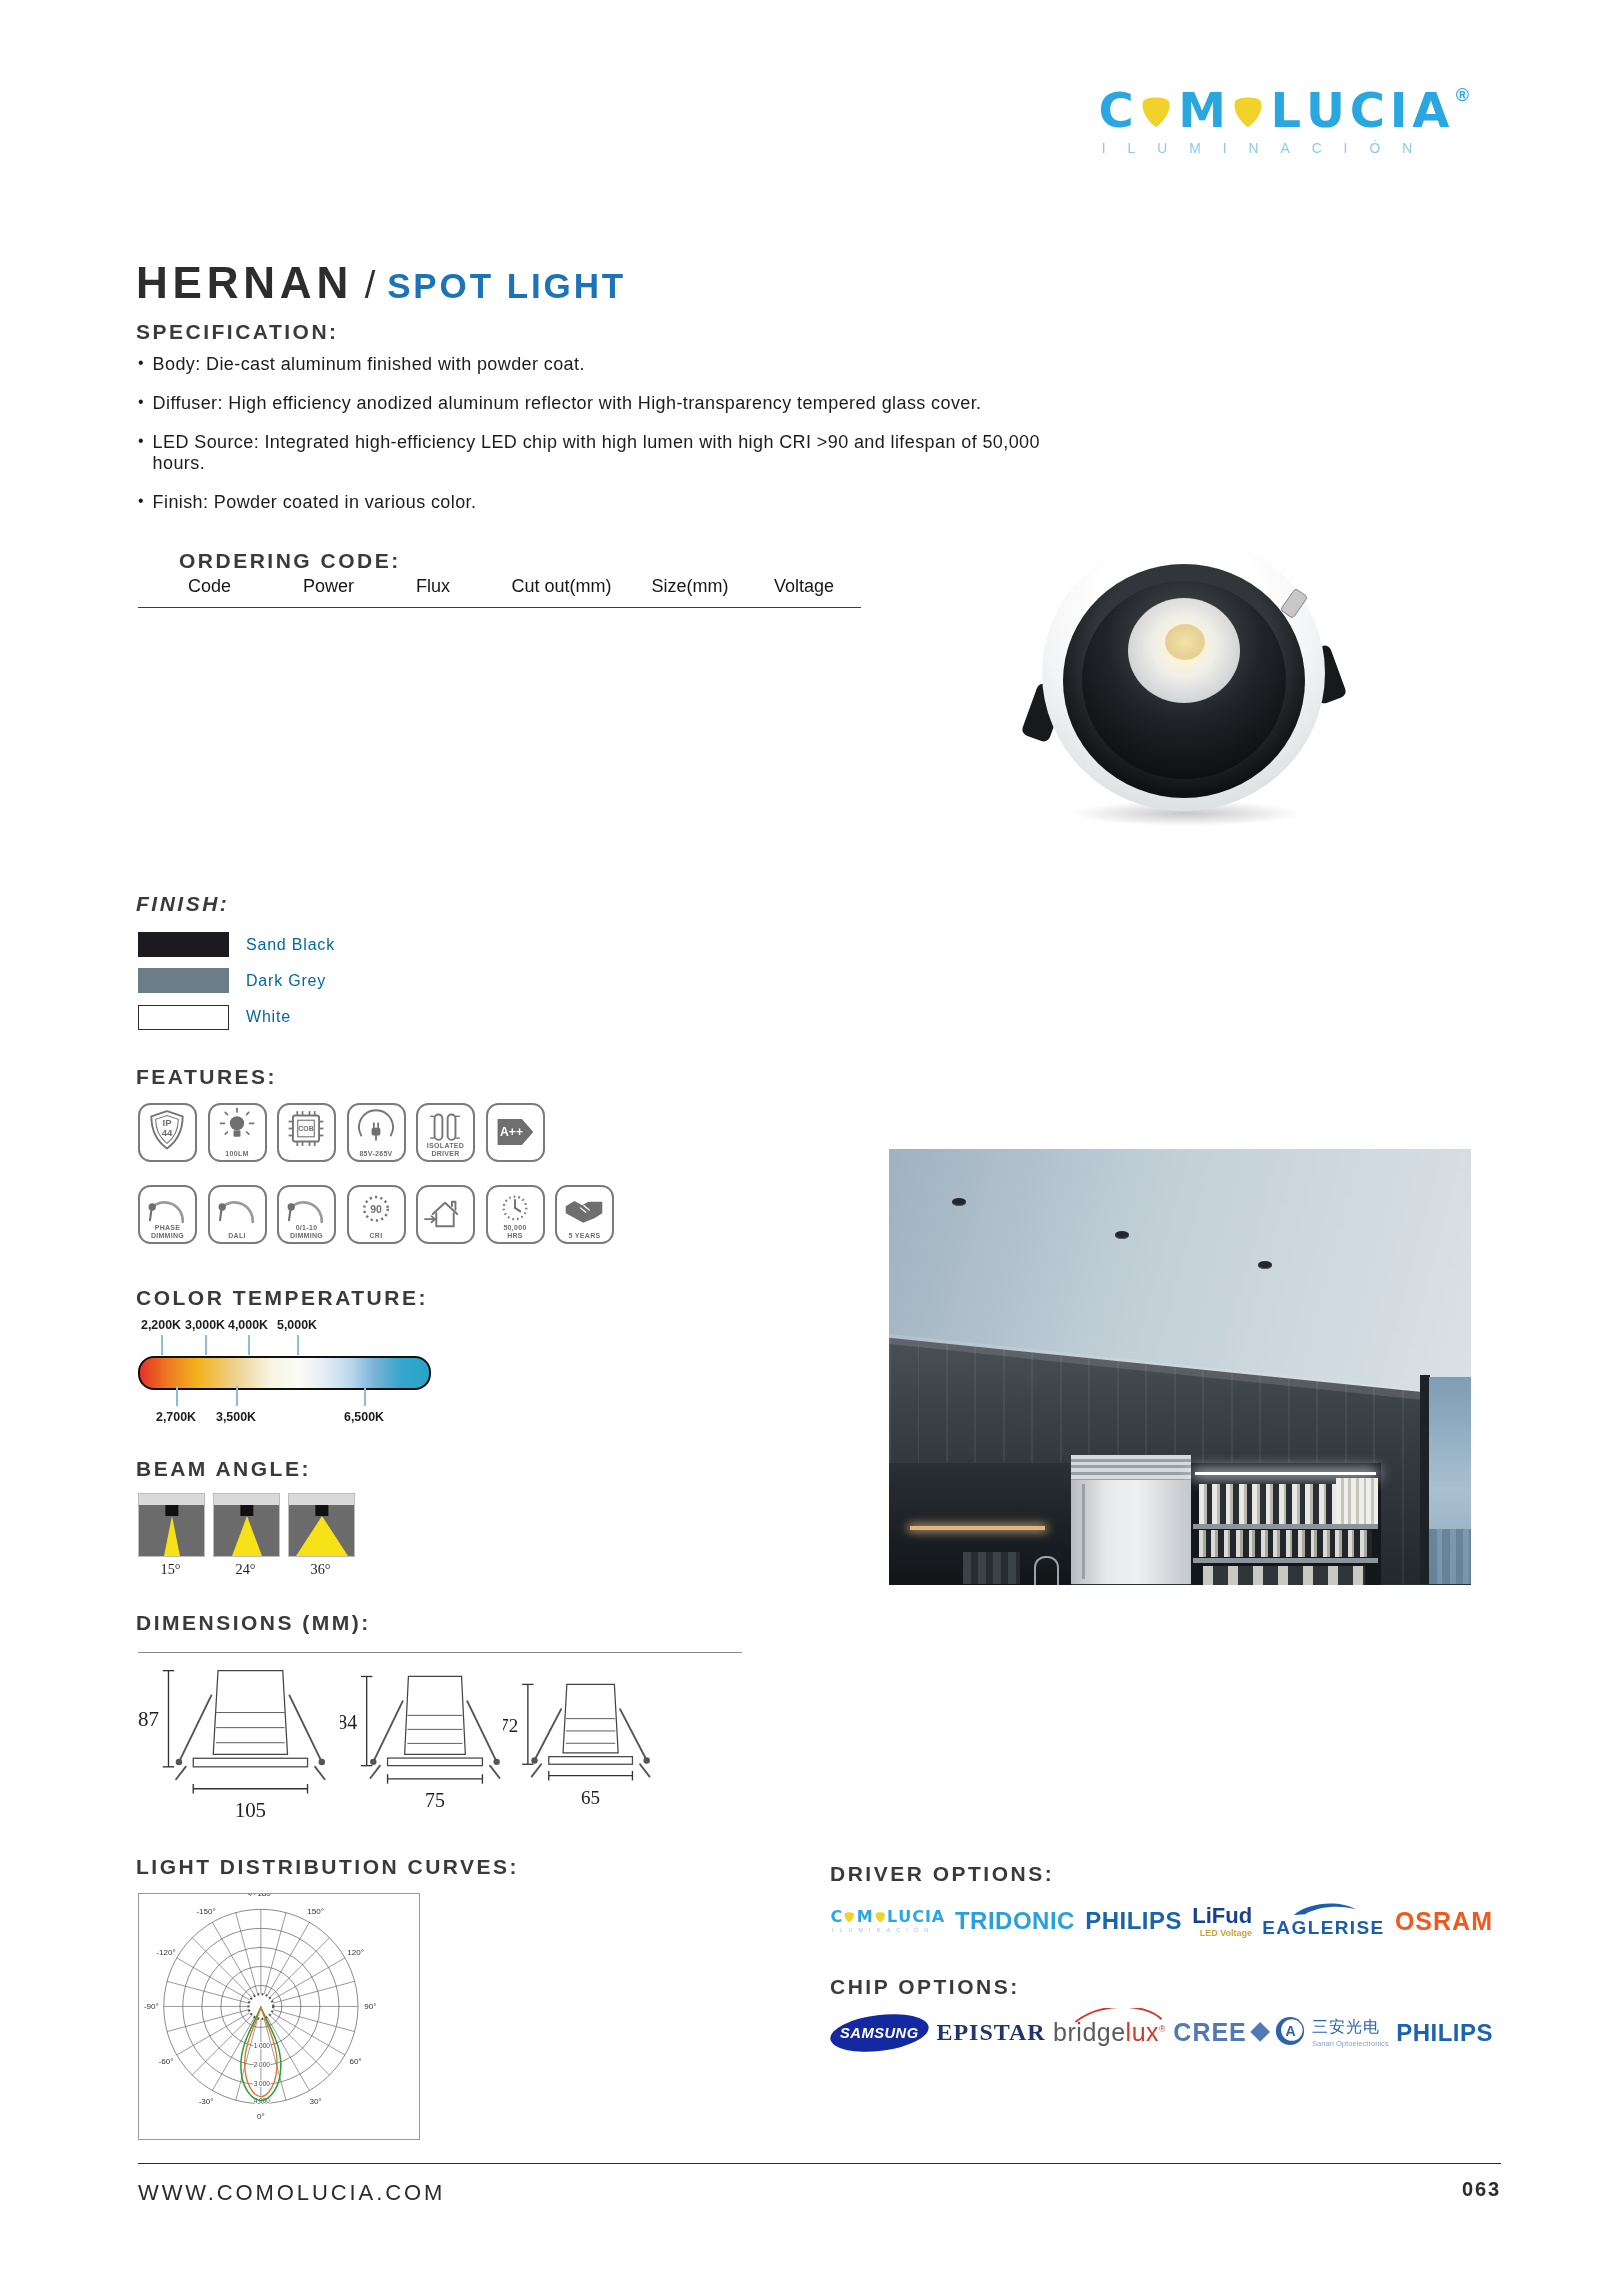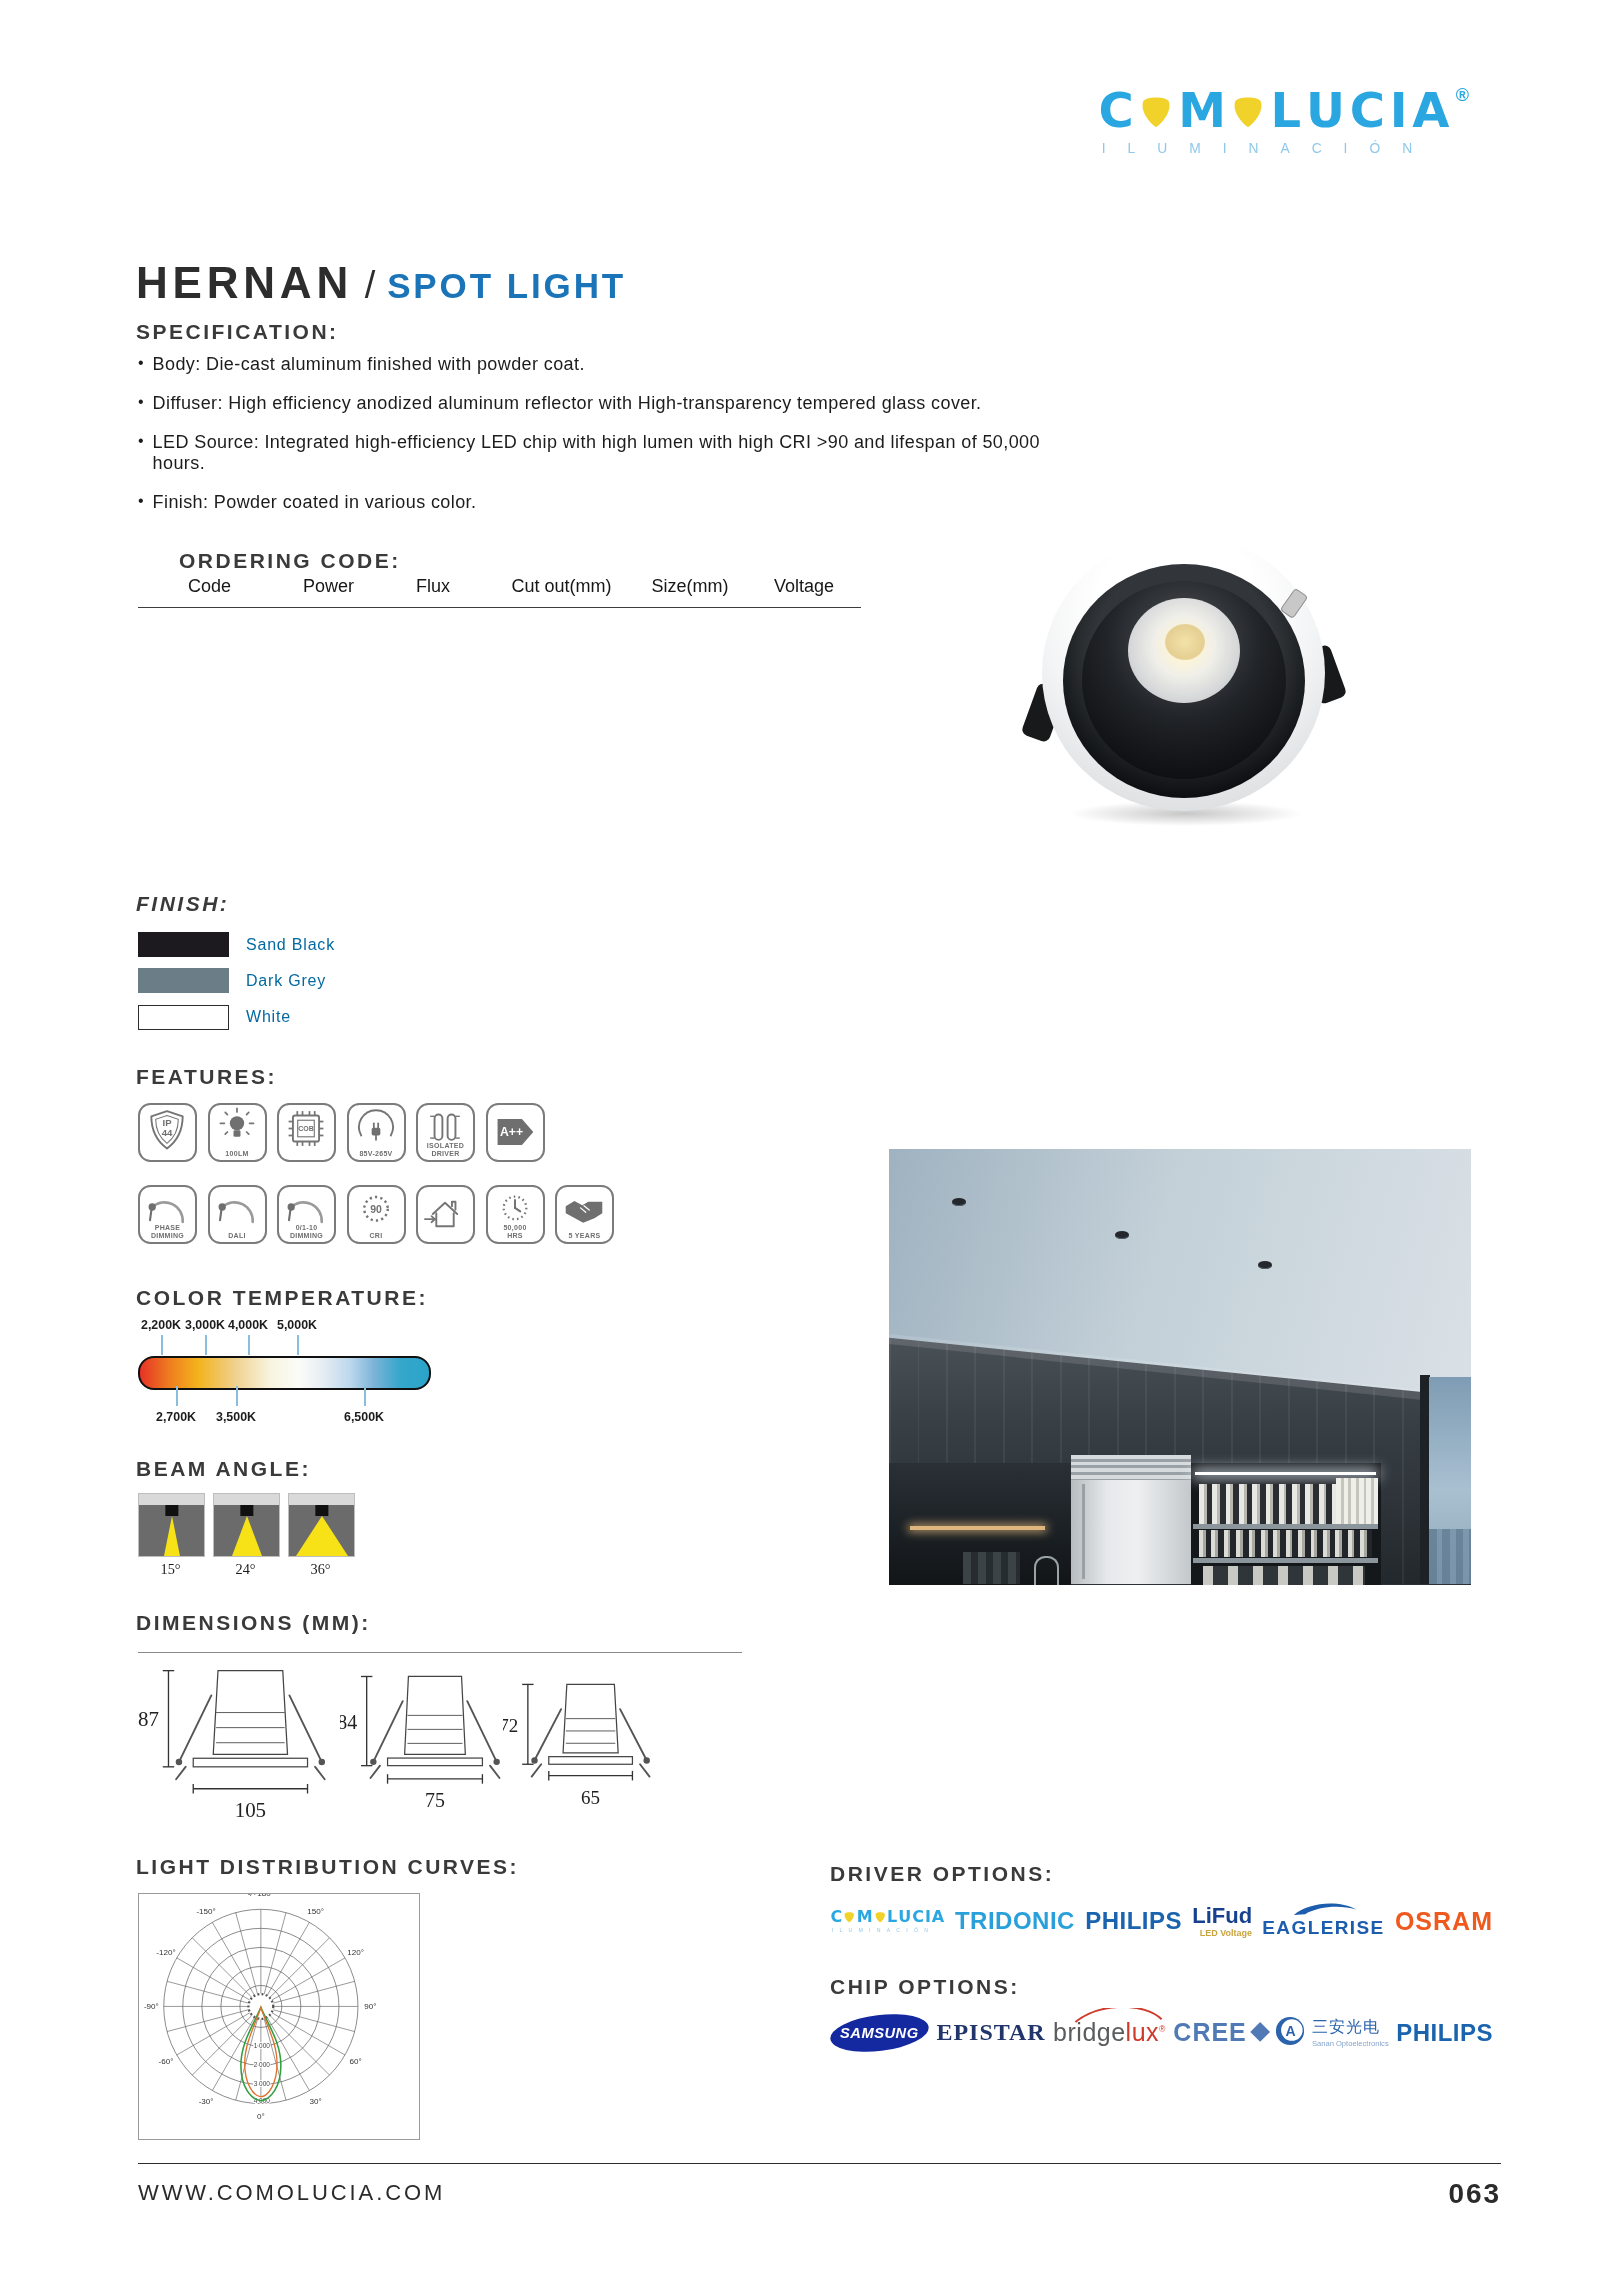--- a/index.html
+++ b/index.html
@@ -89,21 +89,21 @@
   .lg-blux sup{font-size:8.6px;color:#cf3a2a;}
   .lg-blux svg{position:absolute;top:-10.5px;right:1.9px;}
   .lg-cree{font-size:25px;font-weight:700;color:#5079b5;letter-spacing:1px;display:flex;align-items:center;}
   .cree-diamond{display:inline-block;width:14.3px;height:14.3px;background:#5079b5;transform:rotate(45deg);margin-left:6.7px;}
   .lg-sanan{display:flex;align-items:center;gap:6.7px;}
   .sanan-cn{font-size:16px;color:#2b63ad;letter-spacing:1px;font-weight:500;}
   .sanan-sub{font-size:7.6px;color:#86a5cc;margin-top:1px;}
   
   #footer-rule{left:138px;top:2163px;width:1363px;height:0;border-top:1.9px solid #2e2e2e;}
   #footer-site{left:138px;top:2180px;font-size:22px;letter-spacing:2.9px;color:#2b2b2b;font-weight:500;}
-  #footer-page{left:1389px;top:2178px;width:112px;text-align:right;font-size:28px;letter-spacing:1.9px;color:#2b2b2b;font-weight:600;}
+  #footer-page{left:1389px;top:2178px;width:112px;text-align:right;font-size:20px;letter-spacing:1.9px;color:#2b2b2b;font-weight:600;}
 </style>
 </head>
 <body>
 
 <div class="abs" id="logo">
   <div class="wm-row" id="logo-word">
       <span class="wm-letter" style="font-size: 48px;">C</span>
       <span class="wm-pick"><svg viewBox="0 0 40 40" width="36" height="36">
           <path d="M20 37 C10 30 3 18 5.5 9 C7.5 2.5 32.5 2.5 34.5 9 C37 18 30 30 20 37 Z" fill="#f0d22a"></path>
         </svg></span>

